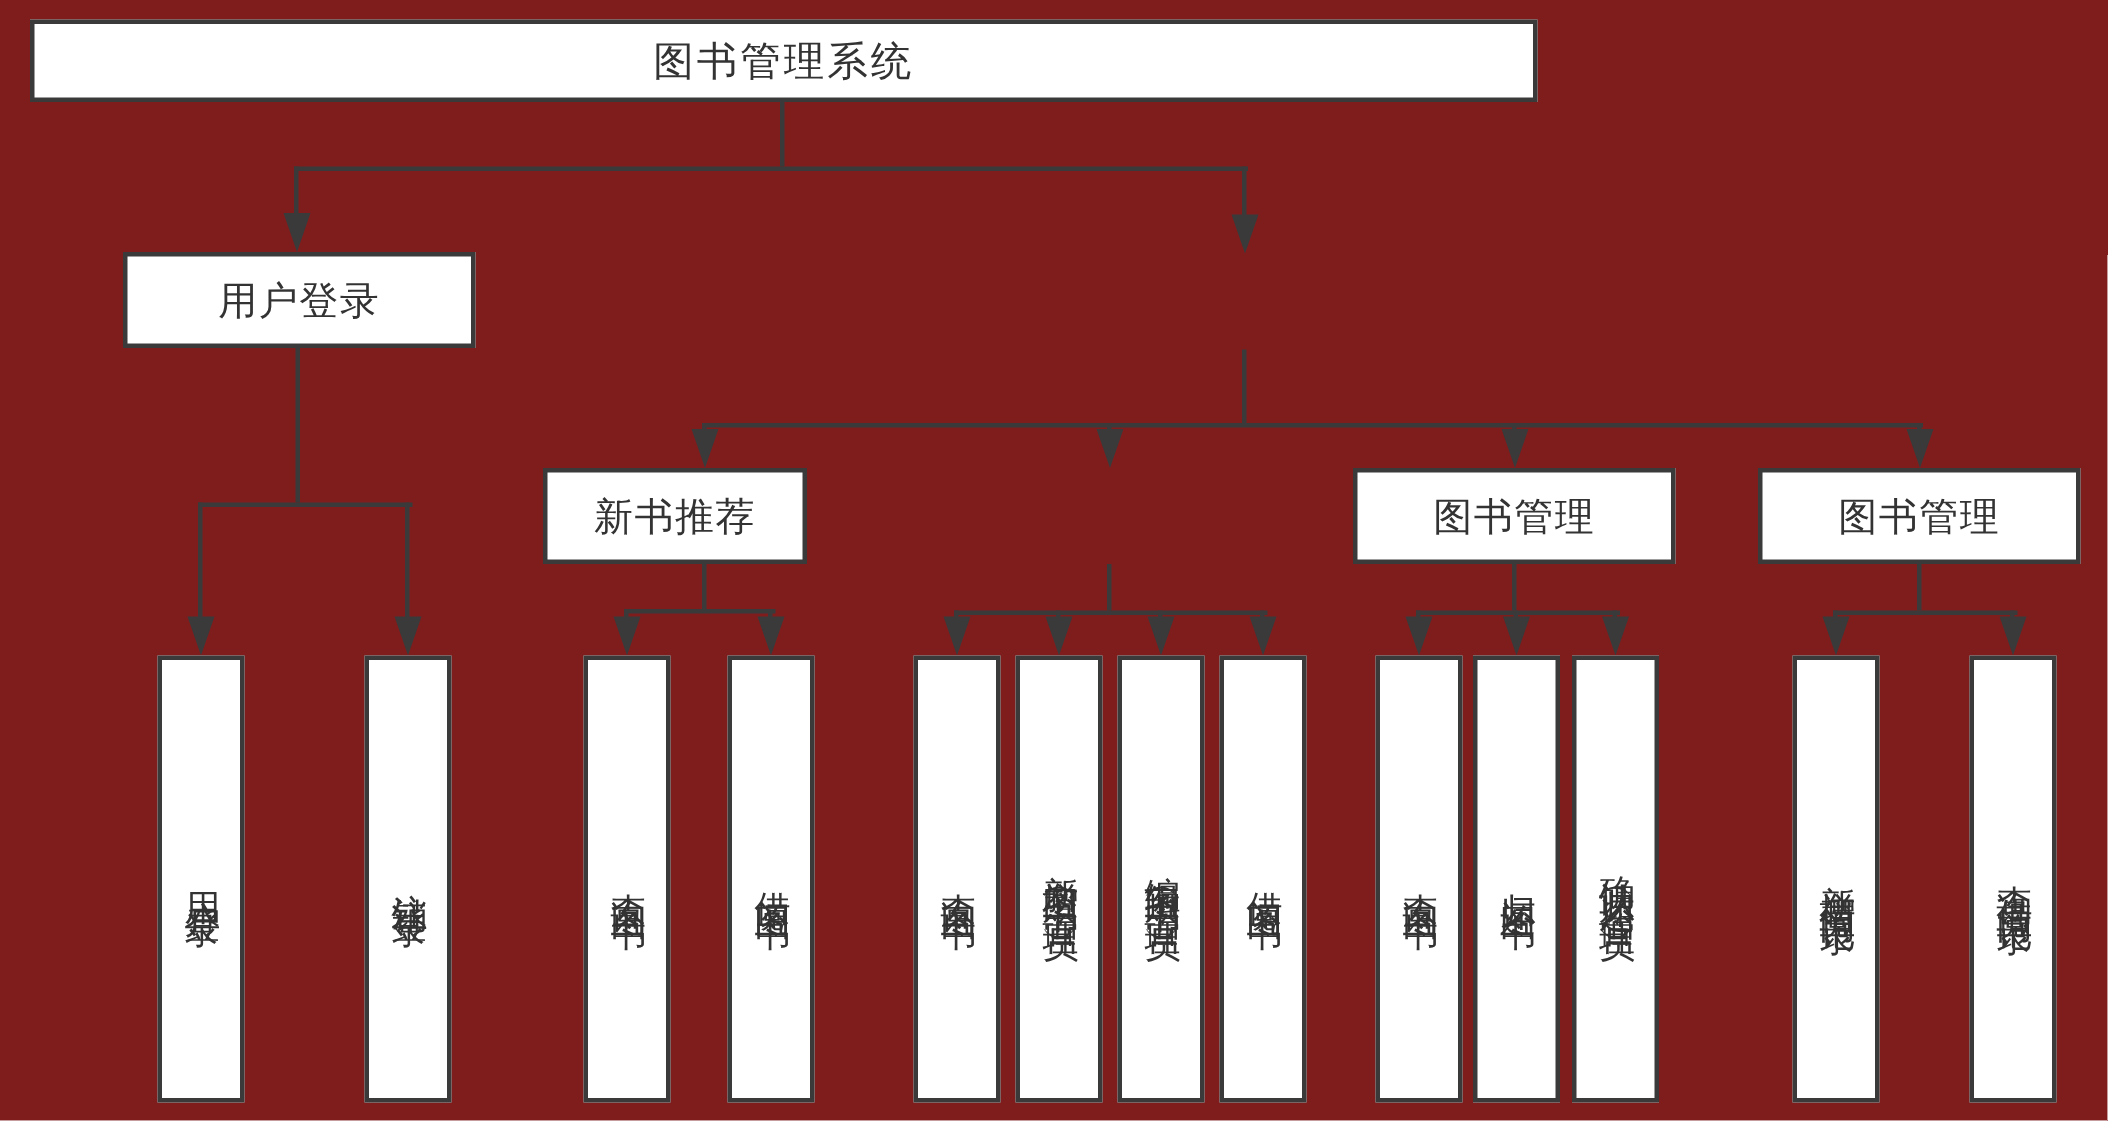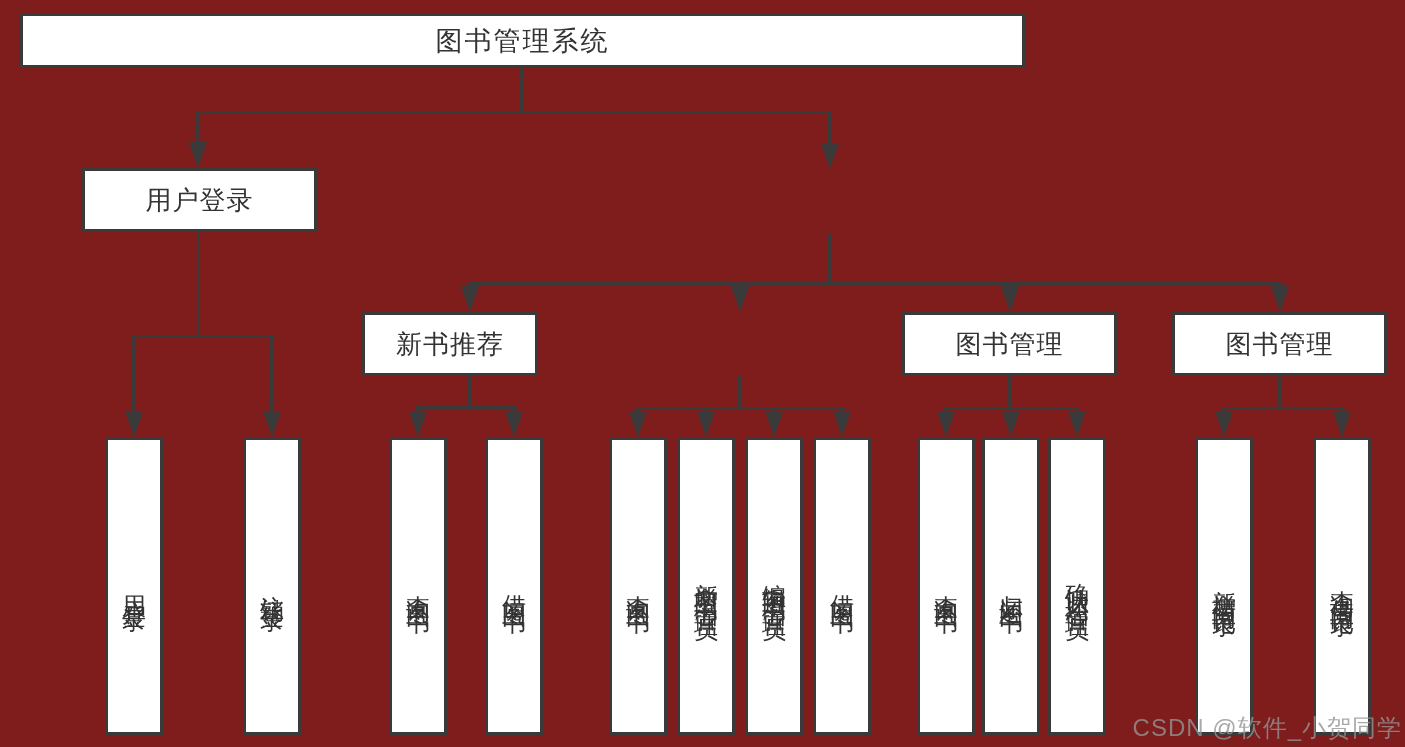--- a/index.html
+++ b/index.html
@@ -129,15 +129,14 @@
   <div class="node vnode" style="left:745px;top:437px;width:58px;height:298px;">编辑图书（管理员）</div>
   <div class="node vnode" style="left:813px;top:437px;width:58px;height:298px;">借阅图书</div>
 
   <div class="node vnode" style="left:917px;top:437px;width:58px;height:298px;">查询图书</div>
   <div class="node vnode" style="left:982px;top:437px;width:58px;height:298px;">归还图书</div>
   <div class="node vnode" style="left:1048px;top:437px;width:58px;height:298px;">确认归还（管理员）</div>
 
   <div class="node vnode" style="left:1195px;top:437px;width:58px;height:298px;">新增借阅记录</div>
   <div class="node vnode" style="left:1313px;top:437px;width:58px;height:298px;">查询借阅记录</div>
 
-  <div class="watermark">CSDN @软件_小贺同学</div>
 
 </div>
 
 </body></html>

